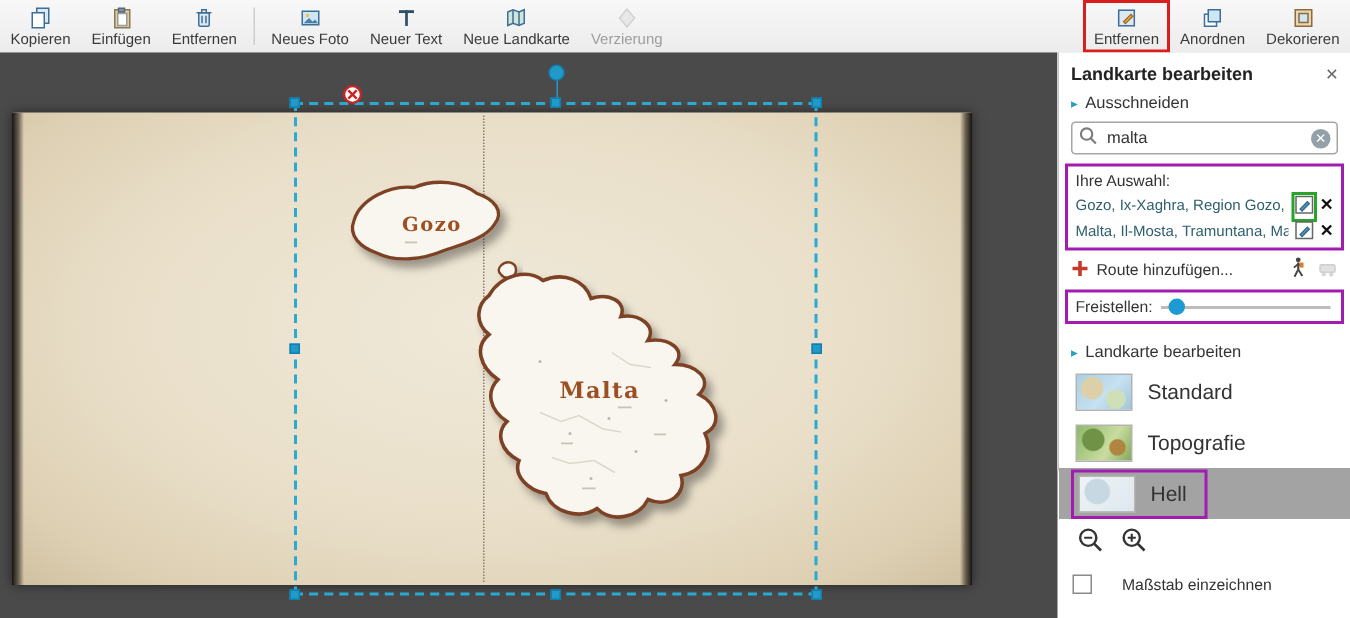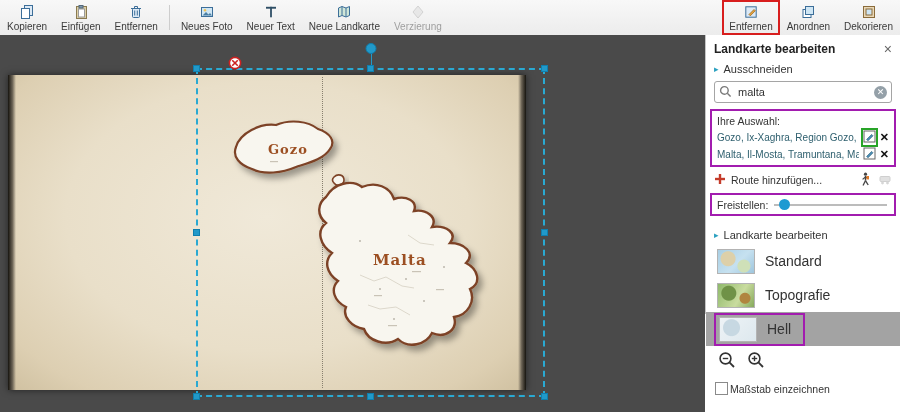--- a/index.html
+++ b/index.html
@@ -14,21 +14,21 @@
           padding:2px 7px;gap:1px;}
   .tb-label{font-size:10px;color:#3a3a3a;white-space:nowrap;}
   .tb-icon svg{display:block;}
   .tb-sep{width:1px;background:#cdcdcd;margin:5px 4px;}
   .tb-spacer{flex:1;}
   .tb-btn.disabled{opacity:.45;}
   .tb-btn.annotated{outline:2px solid #d81e1e;outline-offset:-2px;}
 
   
   .canvas{position:absolute;top:35px;left:0;width:705px;height:377px;background:#4a4a4a;}
-  .page{position:absolute;left:8px;top:40px;width:518px;height:315px;
+  .page{position:absolute;left:8px;top:40px;width:640px;height:315px;
         background:radial-gradient(ellipse at 50% 45%, #f0e9d9 0%, #e9dfc9 55%, #ddcfb2 85%, #cfc0a0 100%);
         box-shadow:0 0 7px rgba(0,0,0,.55);}
   .page-edge{position:absolute;top:0;bottom:0;width:8px;}
   .page-edge.left{left:0;background:linear-gradient(90deg,#16140f,#6a6254 55%,rgba(106,98,84,0));}
   .page-edge.right{right:0;background:linear-gradient(270deg,#16140f,#6a6254 55%,rgba(106,98,84,0));}
   .fold-line{position:absolute;left:314px;top:2px;bottom:2px;width:0;
              border-left:1px dotted #877f6e;}
   .map-svg{position:absolute;left:0;top:0;}
 
   
@@ -82,21 +82,21 @@
   .thumb-standard{background:radial-gradient(circle at 28% 38%, #ddd0a9 0 7px, transparent 8px),
                   radial-gradient(circle at 72% 70%, #cfe0b8 0 6px, transparent 7px),
                   linear-gradient(135deg,#a9cfe4,#c6e1f0 55%,#9fc6dd);}
   .thumb-topografie{background:radial-gradient(circle at 30% 40%, #6f9247 0 7px, transparent 8px),
                     radial-gradient(circle at 75% 62%, #b0853f 0 5px, transparent 6px),
                     linear-gradient(120deg,#8fb96b,#c9dc9f 60%,#86a95c);}
   .thumb-hell{background:radial-gradient(circle at 32% 42%, #c7d8e2 0 8px, transparent 9px),
               linear-gradient(135deg,#eef3f6,#dde8ee);}
   .style-label{font-size:14px;color:#333;}
   .zoom-row{display:flex;align-items:center;gap:10px;padding:5px 12px;}
-  .check-row{display:flex;align-items:center;gap:2px;padding:5px 9px;}
+  .check-row{display:flex;align-items:center;gap:20px;padding:5px 9px;}
   .checkbox{width:11px;height:11px;border:1px solid #8a8a8a;background:#fff;flex:none;}
   .check-label{font-size:10.5px;color:#333;}
 </style>
 </head>
 <body>
 
 <div class="toolbar">
 
   <div class="tb-btn">
     <span class="tb-icon">

